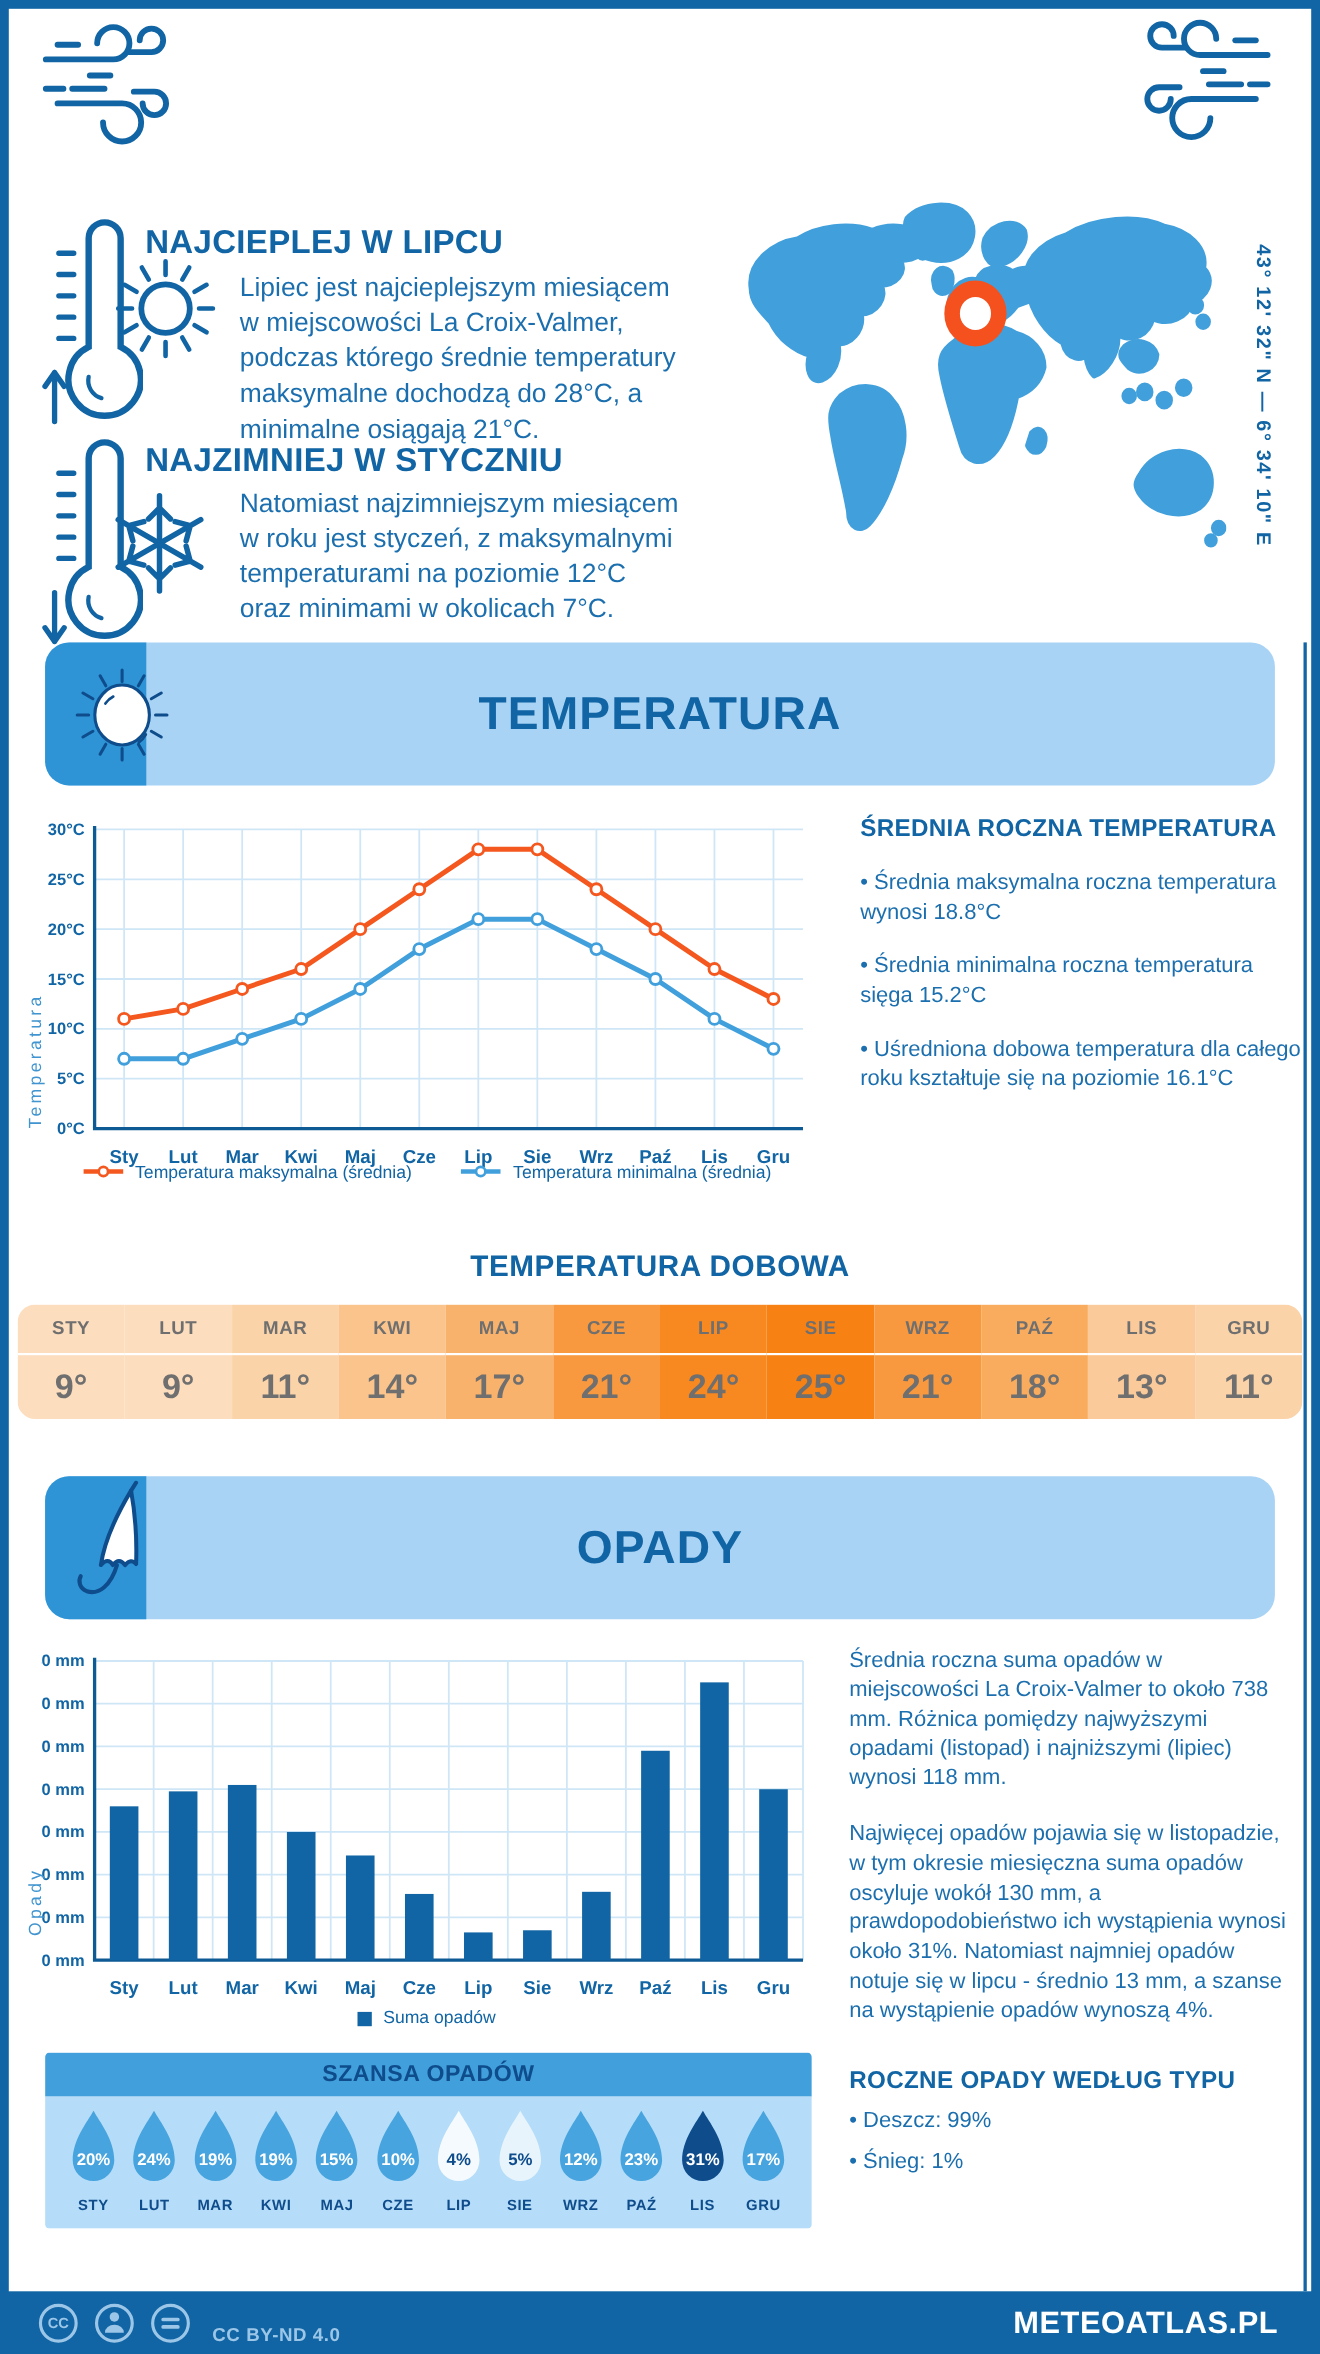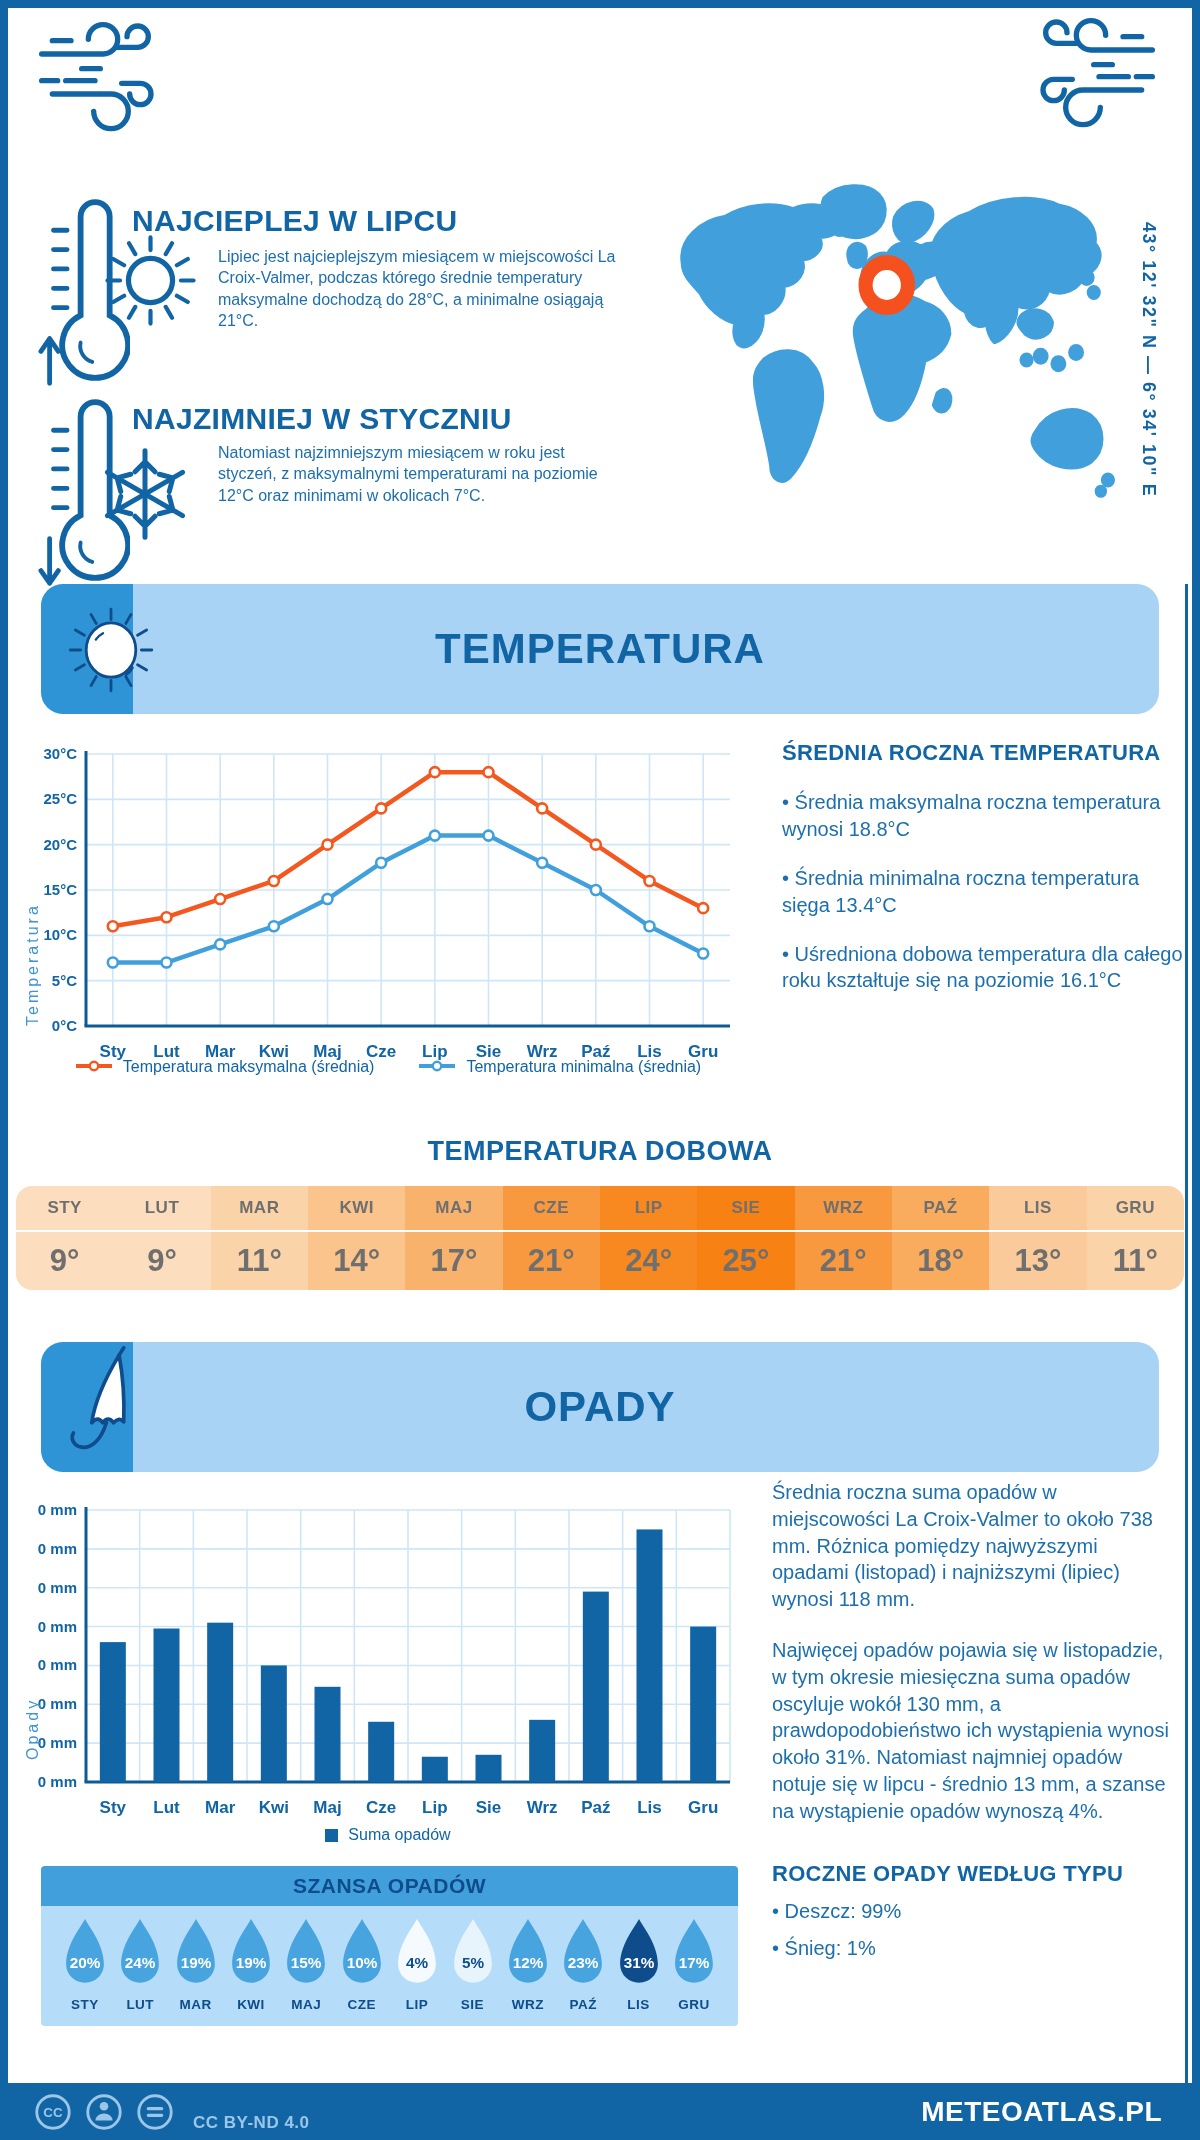--- a/index.html
+++ b/index.html
@@ -19,21 +19,21 @@
   .banner h1{margin-top:27px; font-size:46px; font-weight:bold; letter-spacing:.5px;}
   .banner .sub{margin-top:13px; font-size:18px; letter-spacing:5px; font-weight:500;}
   .wind{position:absolute; width:150px; height:120px;}
   .wind.left{left:32px; top:14px;}
   .wind.right{left:1012px; top:10px; transform:scaleX(-1);}
 
   
   .hl-thermo{position:absolute; width:92px; height:200px;}
   .hl-icon{position:absolute;}
   .hl-title{position:absolute; left:132px; width:560px; font-size:30px; font-weight:bold; color:var(--darkblue); letter-spacing:.3px;}
-  .hl-text{position:absolute; left:218px; width:402px; font-size:16px; line-height:1.34; color:var(--text_blue);}
+  .hl-text{position:absolute; left:218px; width:402px; font-size:24px; line-height:1.34; color:var(--text_blue);}
 
   
   .map{position:absolute; left:655px; top:165px; width:460px; height:375px;}
   .coords{position:absolute; left:1138px; top:222px; height:330px; writing-mode:vertical-rl;
           font-size:18px; font-weight:bold; color:var(--darkblue); letter-spacing:1.5px;}
 
   
   .band{position:absolute; left:41px; width:1118px; height:130px; background:var(--band_light); border-radius:22px;}
   .band .cap{position:absolute; left:0; top:0; width:92px; height:130px; background:var(--band_cap); border-radius:22px 0 0 22px;}
   .band .band-title{position:absolute; inset:0; display:flex; align-items:center; justify-content:center;
@@ -270,21 +270,21 @@
             <circle cx="19" cy="6" r="4.2" fill="#fff" stroke="#41A0DC" stroke-width="2.4"></circle>
           </svg></span>
       <span>Temperatura minimalna (średnia)</span>
     </div>
   </div>
 
   <div class="rpanel" style="top:738px;margin-left:10px;">
     <h3>ŚREDNIA ROCZNA TEMPERATURA</h3>
     <div class="blist">
         <div>• Średnia maksymalna roczna temperatura wynosi 18.8°C</div>
-        <div>• Średnia minimalna roczna temperatura sięga 13.4°C</div>
+        <div>• Średnia minimalna roczna temperatura sięga 15.2°C</div>
         <div>• Uśredniona dobowa temperatura dla całego roku kształtuje się na poziomie 16.1°C</div>
       </div>
   </div>
 
   <div class="daily-title">TEMPERATURA DOBOWA</div>
   <div class="dtable" id="daily-table">
       <div class="col" style="background: rgb(252, 221, 190);">
         <div class="m">STY</div>
         <div class="v">9°</div>
       </div>
@@ -409,21 +409,21 @@
       </svg></div>
   <div class="ylab" style="left:24px; top:1560px; height:200px;">Opady</div>
   <div class="legend" style="top:1826px;">
     <div class="item">
       <span class="sq"></span>
       <span>Suma opadów</span>
     </div>
   </div>
 
   <div class="rpanel" style="top:1478px;">
-    <p style="margin-top:1px;">Średnia roczna suma opadów w miejscowości La Croix-Valmer to około 738 mm. Różnica pomiędzy najwyższymi opadami (listopad) i najniższymi (lipiec) wynosi 118 mm.</p>
+    <p style="margin-top:18px;">Średnia roczna suma opadów w miejscowości La Croix-Valmer to około 738 mm. Różnica pomiędzy najwyższymi opadami (listopad) i najniższymi (lipiec) wynosi 118 mm.</p>
     <p>Najwięcej opadów pojawia się w listopadzie, w tym okresie miesięczna suma opadów oscyluje wokół 130 mm, a prawdopodobieństwo ich wystąpienia wynosi około 31%. Natomiast najmniej opadów notuje się w lipcu - średnio 13 mm, a szanse na wystąpienie opadów wynoszą 4%.</p>
     <h3 class="mid">ROCZNE OPADY WEDŁUG TYPU</h3>
     <div class="blist2">
         <div>• Deszcz: 99%</div>
         <div>• Śnieg: 1%</div>
       </div>
   </div>
 
   <div class="chance">
     <div class="head">SZANSA OPADÓW</div>

